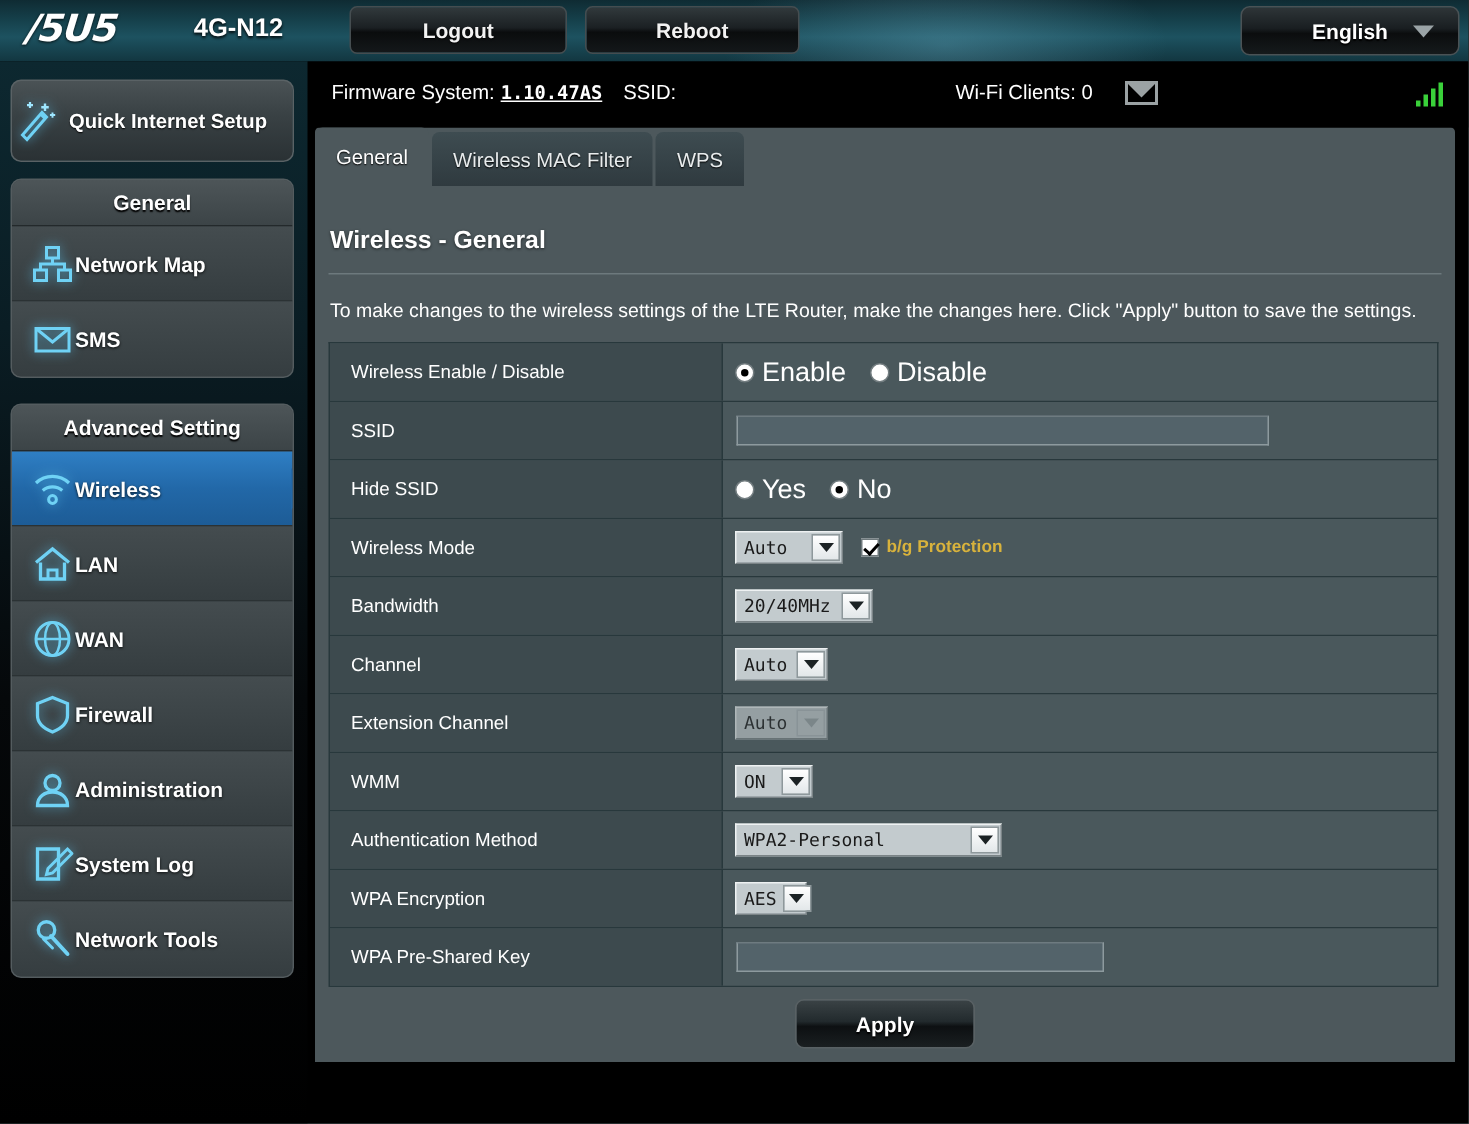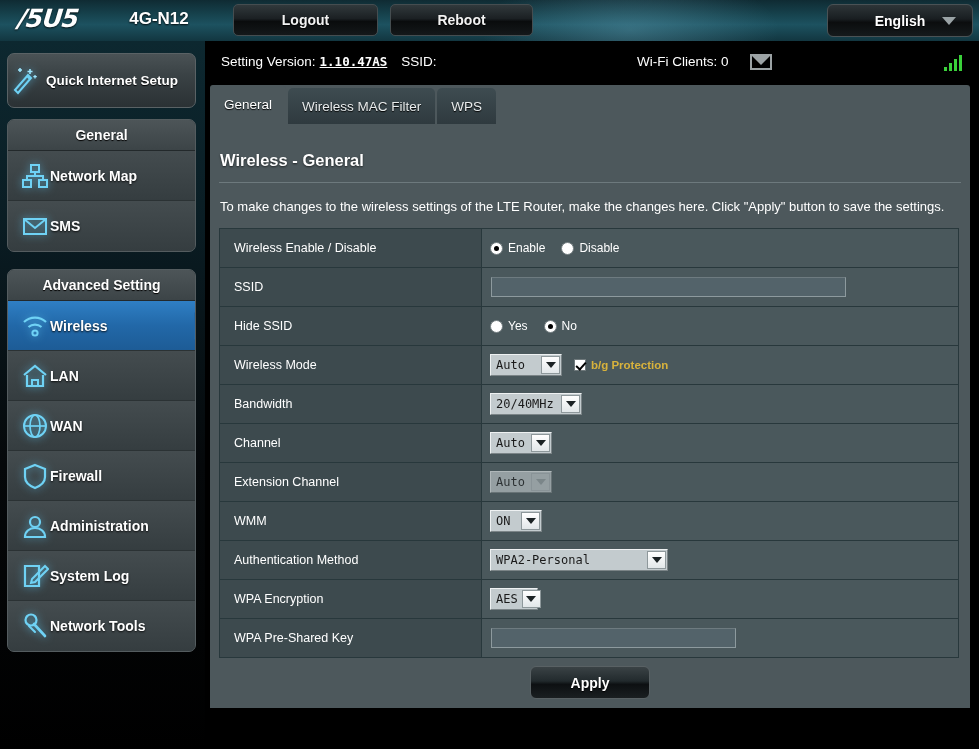--- a/index.html
+++ b/index.html
@@ -377,21 +377,21 @@
     flex: 0 0 13px;
   }
   .radio.checked::after {
     content: "";
     position: absolute;
     left: 3px; top: 3px;
     width: 5px; height: 5px;
     border-radius: 50%;
     background: #000000;
   }
-  .radio-label { font-size: 12px; color: #ffffff; }
+  .radio-label { font-size: 18px; color: #ffffff; }
 
   
   .tinput {
     height: 20px;
     background: #53636a;
     border: 1px solid #8d9a9e;
     border-top-color: #6e7b80;
     outline: none;
     color: #ffffff;
     font-size: 12px;
@@ -511,21 +511,21 @@
   <div class="topbtn" id="btn-logout">Logout</div>
   <div class="topbtn" id="btn-reboot">Reboot</div>
   <div class="lang-select">
     <span class="lang-text">English</span>
     <span class="lang-arrow"></span>
   </div>
 </div>
 
 <div class="infostrip">
   <div class="fw-line">
-    <span>Setting Version:</span><span class="fw-version">1.10.47AS</span><span class="ssid-label">SSID:</span><span></span>
+    <span>Firmware System:</span><span class="fw-version">1.10.47AS</span><span class="ssid-label">SSID:</span><span></span>
   </div>
   <div class="clients">Wi-Fi Clients: 0</div>
   <div class="env-icon"></div>
   <div class="signal">
     <i></i>
     <i></i>
     <i></i>
     <i></i>
   </div>
 </div>

